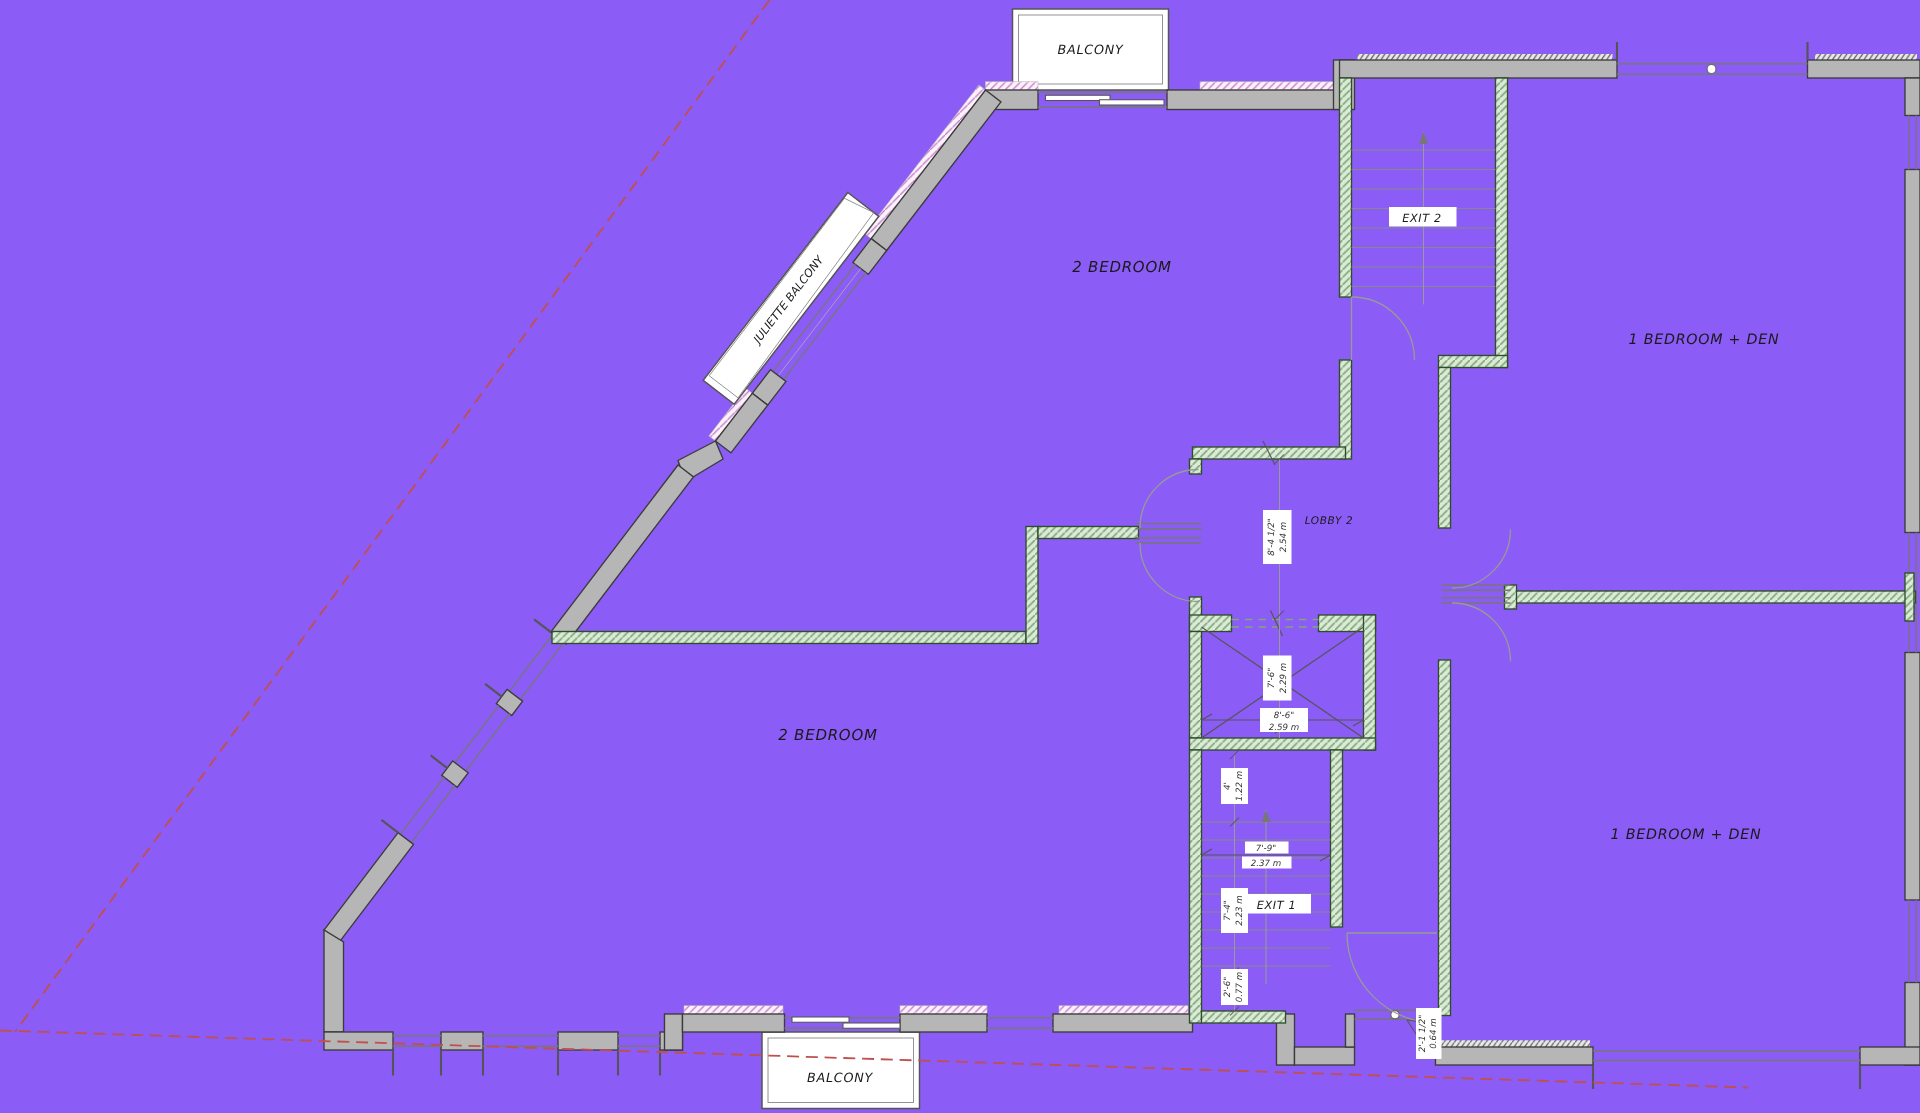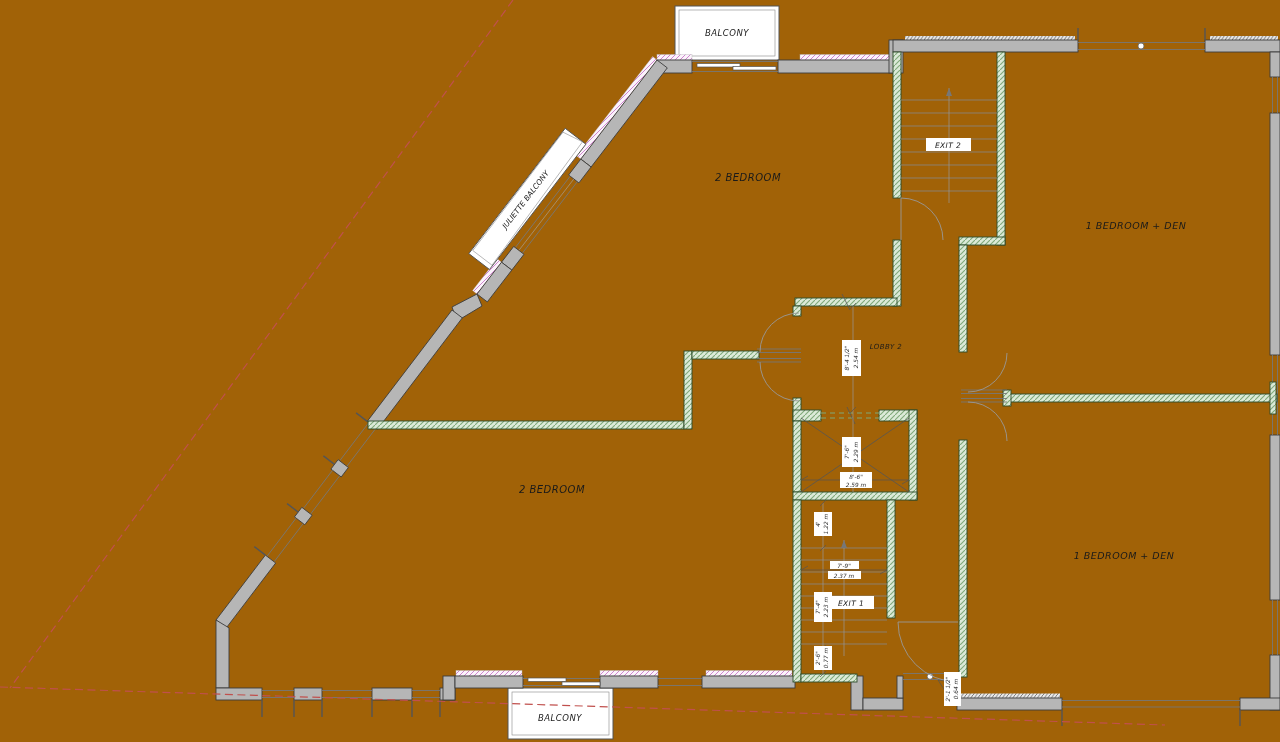--- a/index.html
+++ b/index.html
@@ -1,17 +1,17 @@
 <!DOCTYPE html>
 <html><head>
 <meta charset="utf-8">
 <style>
   html,body{margin:0;padding:0;background:#ffffff;}
   #plan-root{
-    position:relative;width:1280px;height:742px;background:#a16207;overflow:hidden;
+    position:relative;width:1280px;height:742px;background:#8b5cf6;overflow:hidden;
     font-family:"DejaVu Sans", sans-serif;
   }
   svg text{
     font-family:"DejaVu Sans", sans-serif;
     font-style:italic;
     fill:#1a1a1a;
   }
   .room-label{font-size:10px;letter-spacing:0.5px;}
   .small-label{font-size:7.5px;letter-spacing:0.4px;}
   .balcony-label{font-size:8.5px;letter-spacing:0.5px;}

